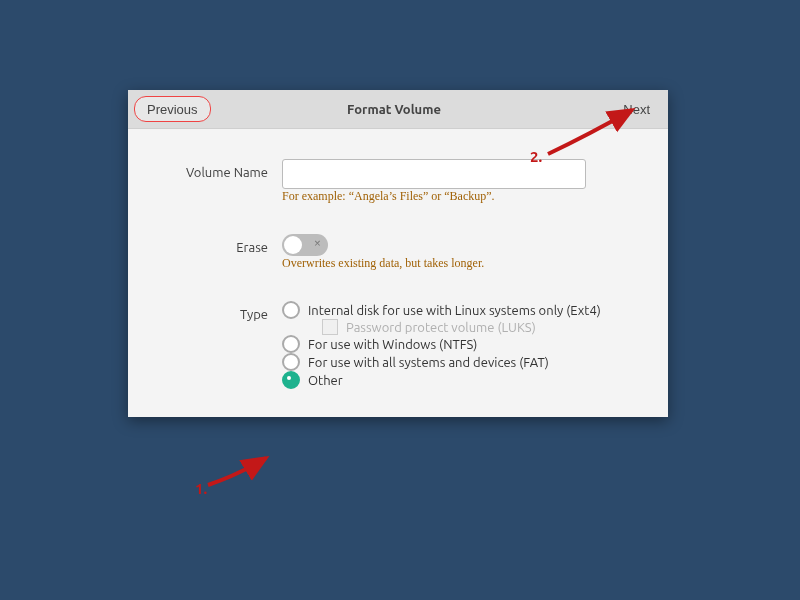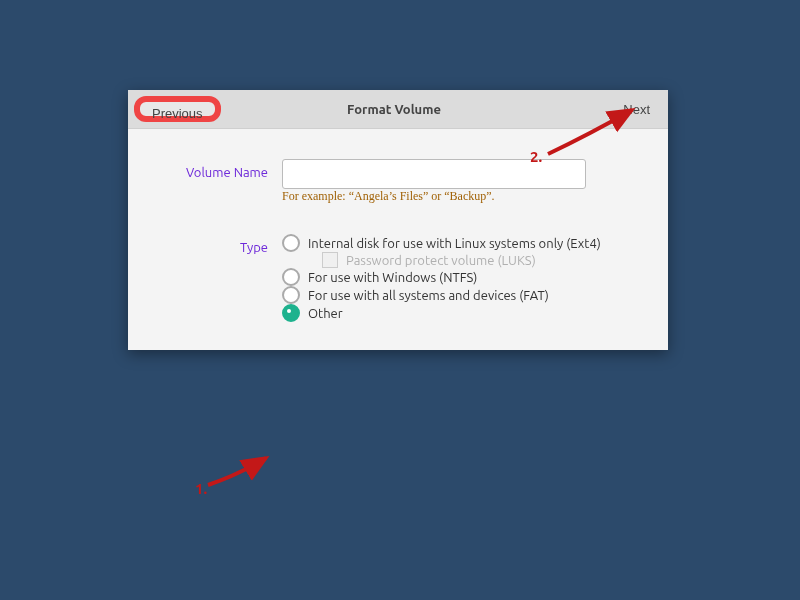--- a/index.html
+++ b/index.html
@@ -28,21 +28,21 @@
     border-bottom: 1px solid #cfcfcf;
     display: flex;
     align-items: center;
     position: relative;
   }
   .btn-prev {
     margin-left: 6px;
     height: 26px;
     padding: 4px 12px;
     background: #e8e8e8;
-    border: 6px solid #ef4444;
+    border: 1px solid #ef4444;
     border-radius: 12px;
     color: #444;
     cursor: pointer;
     font-size: 13px;
   }
   .title {
     position: absolute;
     left: 0; right: 8px;
     text-align: center;
     font-weight: bold;
@@ -66,21 +66,21 @@
   .row {
     display: flex;
     align-items: flex-start;
     margin-bottom: 30px;
   }
   .rowlabel {
     width: 110px;
     text-align: right;
     padding-right: 14px;
     padding-top: 6px;
-    color: #6d28d9;
+    color: #404040;
   }
   .rowcontent {
     flex: 1;
   }
   .textinput {
     width: 290px;
     height: 28px;
     border: 1px solid #bbb;
     border-radius: 3px;
     background: #fff;
@@ -191,20 +191,30 @@
   <div class="body">
 
     <div class="row">
       <div class="rowlabel">Volume Name</div>
       <div class="rowcontent">
         <input class="textinput" type="text" value="" style="">
         <div class="hint">For example: “Angela’s Files” or “Backup”.</div>
       </div>
     </div>
 
+    <div class="row">
+      <div class="rowlabel">Erase</div>
+      <div class="rowcontent">
+        <span class="switch">
+          <span class="knob"></span>
+          <span class="x">×</span>
+        </span>
+        <div class="hint">Overwrites existing data, but takes longer.</div>
+      </div>
+    </div>
 
     <div class="row last">
       <div class="rowlabel">Type</div>
       <div class="rowcontent">
         <div class="radio-list">
 
           <label class="radio-item">
             <span class="radio"></span>
             <span>Internal disk for use with Linux systems only (Ext4)</span>
           </label>

